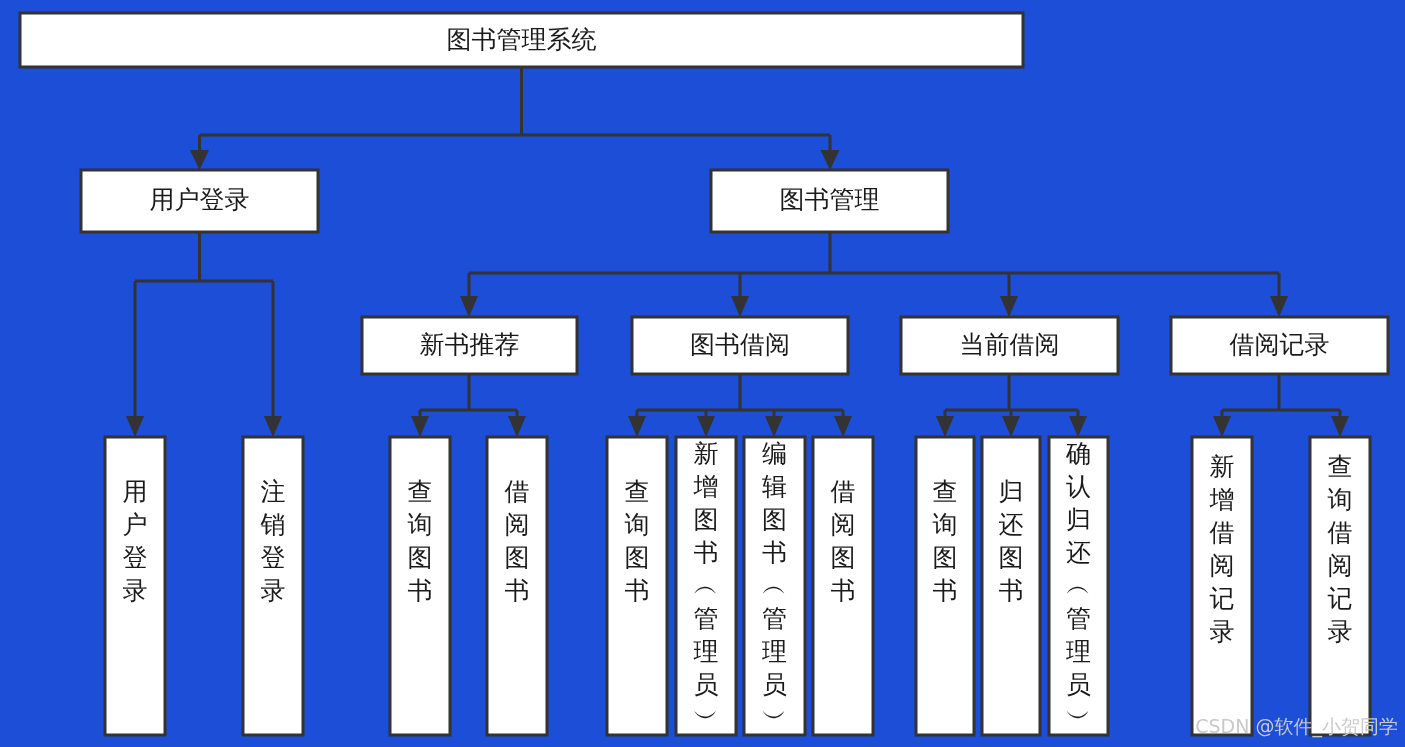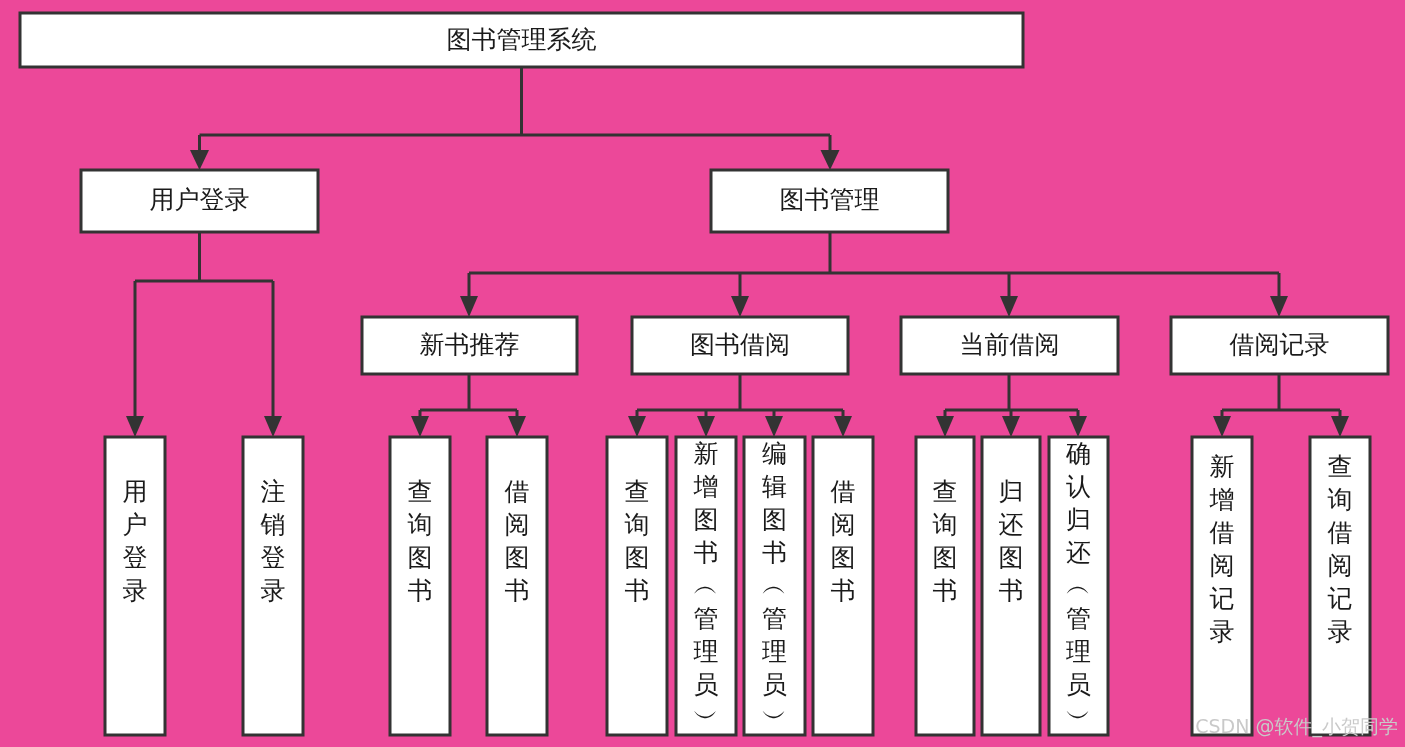--- a/index.html
+++ b/index.html
@@ -8,21 +8,21 @@
     padding: 0;
     background: #ffffff;
   }
   body {
     font-family: "DejaVu Sans", "Liberation Sans", sans-serif;
   }
   #diagram-root {
     position: relative;
     width: 1405px;
     height: 747px;
-    background: #ec4899;
+    background: #1d4ed8;
     overflow: hidden;
   }
   svg.diagram-canvas {
     position: absolute;
     left: 0;
     top: 0;
     width: 1405px;
     height: 747px;
   }
   .node-box {

